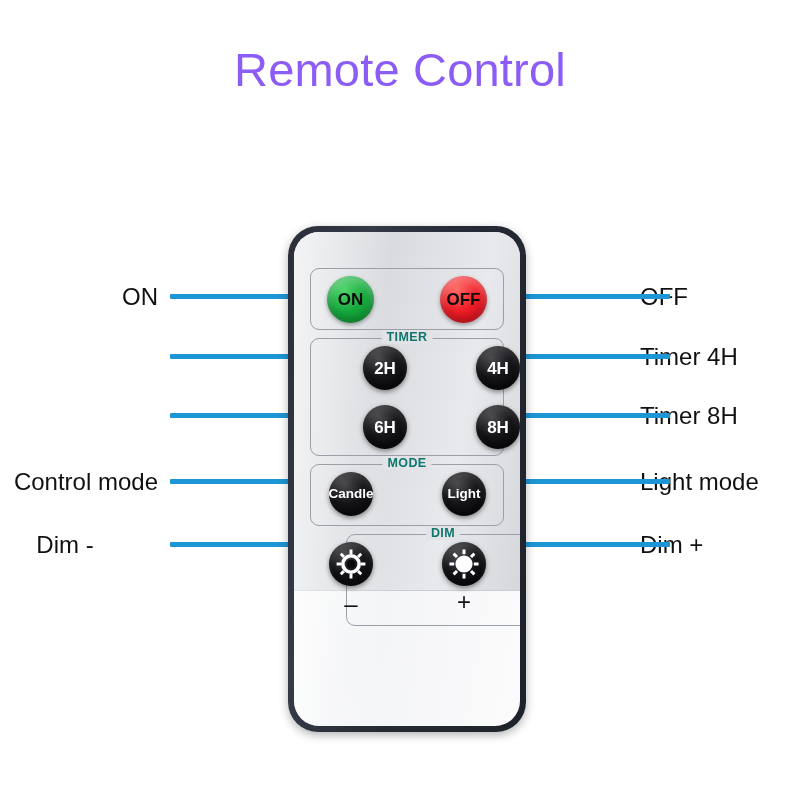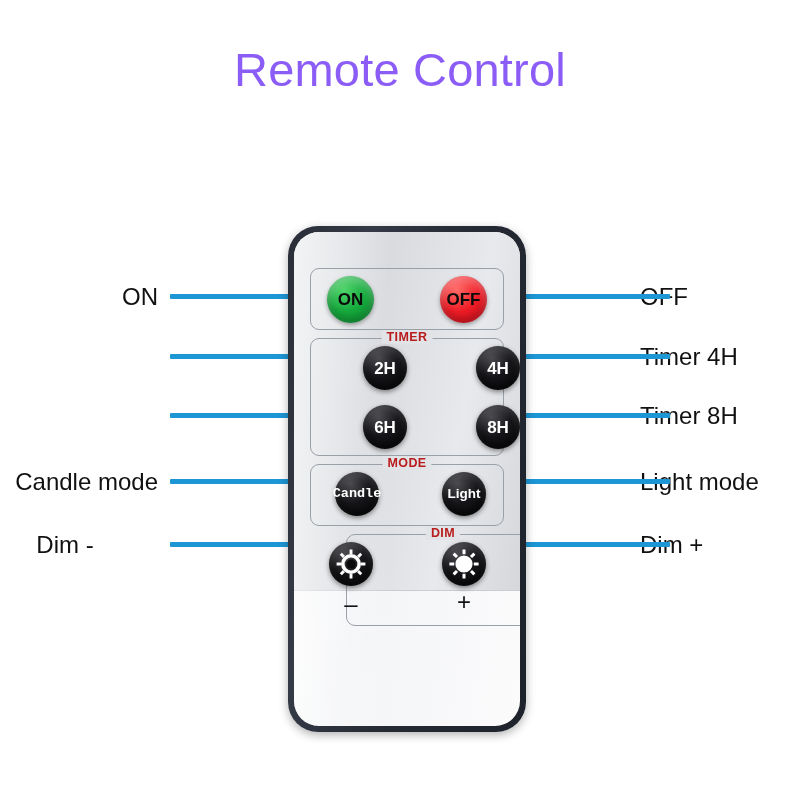--- a/index.html
+++ b/index.html
@@ -84,21 +84,21 @@
   }
   .section-legend {
     position: absolute;
     top: -9px;
     left: 50%;
     transform: translateX(-50%);
     background: #e1e3e7;
     padding: 0 5px;
     font-size: 12.5px;
     font-weight: 700;
-    color: #b91c1c;
+    color: #0f766e;
     letter-spacing: 0.4px;
     line-height: 14px;
     white-space: nowrap;
   }
 
   
   .btn {
     position: absolute;
     border-radius: 50%;
     display: flex;
@@ -173,21 +173,21 @@
   }
 </style>
 </head>
 <body>
 
 <div id="stage">
 
   <div class="page-title">Remote Control</div>
 
   <div class="callout-label left" style="left:0px; top:285px; width:158px;">ON</div>
-  <div class="callout-label left" style="left:0px; top:470px; width:158px;">Candle mode</div>
+  <div class="callout-label left" style="left:0px; top:470px; width:158px;">Control mode</div>
   <div class="callout-label left" style="left:0px; top:533px; width:130px;text-align:center;">Dim -</div>
 
   <div class="leader" style="left:170px; top:294px; width:168px;"></div>
   <div class="leader" style="left:170px; top:354px; width:168px;"></div>
   <div class="leader" style="left:170px; top:413px; width:168px;"></div>
   <div class="leader" style="left:170px; top:479px; width:168px;"></div>
   <div class="leader" style="left:170px; top:542px; width:168px;"></div>
 
   <div class="callout-label right" style="left:640px; top:285px;">OFF</div>
   <div class="callout-label right" style="left:640px; top:345px;">Timer 4H</div>
@@ -227,21 +227,21 @@
       <div class="btn btn-dark btn-timer" style="left:35px; top:173px;">
         <span class="btn-label">6H</span>
       </div>
       <div class="btn btn-dark btn-timer" style="left:148px; top:173px;">
         <span class="btn-label">8H</span>
       </div>
 
       <div class="section" style="left:16px; top:232px; width:194px; height:62px;">
         <span class="section-legend">MODE</span>
       </div>
-      <div class="btn btn-dark btn-mode" style="left:41px; top:240px;font-family:Liberation Mono, monospace;">
+      <div class="btn btn-dark btn-mode" style="left:35px; top:240px;">
         <span class="btn-label">Candle</span>
       </div>
       <div class="btn btn-dark btn-mode" style="left:148px; top:240px;">
         <span class="btn-label">Light</span>
       </div>
 
       <div class="section" style="left:16px; top:302px; width:194px; height:92px;margin-left:36px;">
         <span class="section-legend">DIM</span>
       </div>
       <div class="btn btn-dark btn-dim" style="left:35px; top:310px;">

